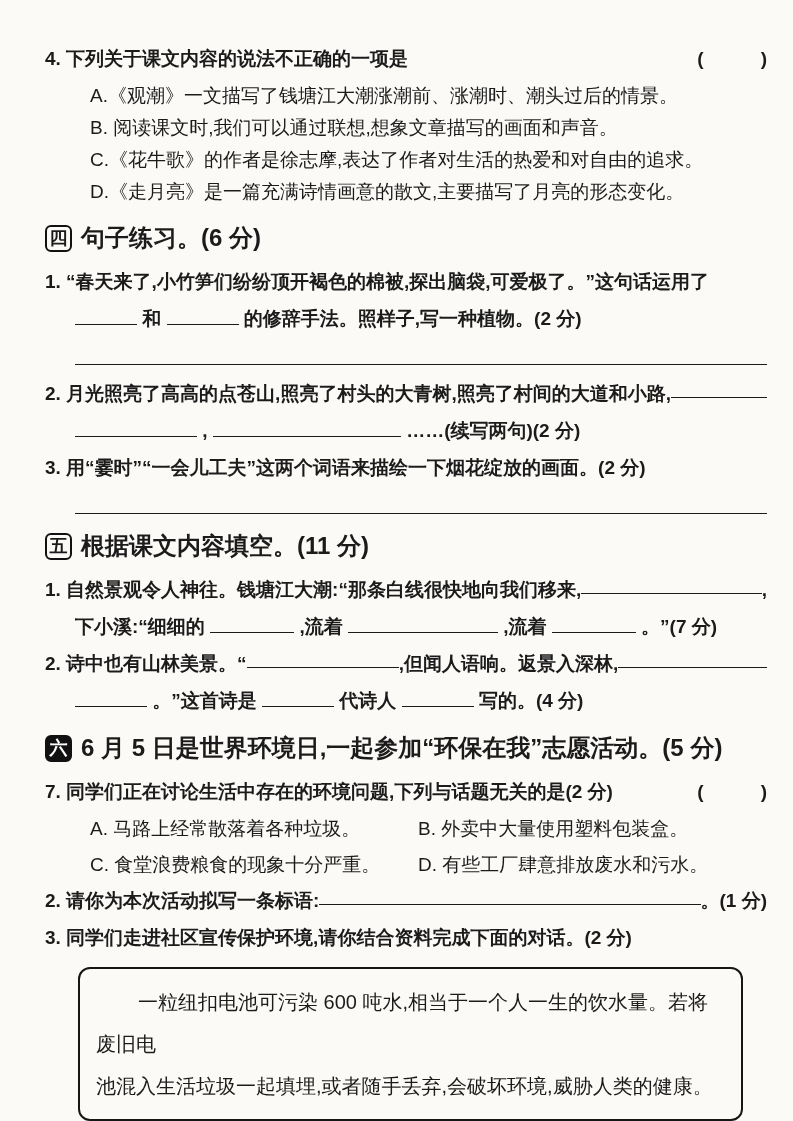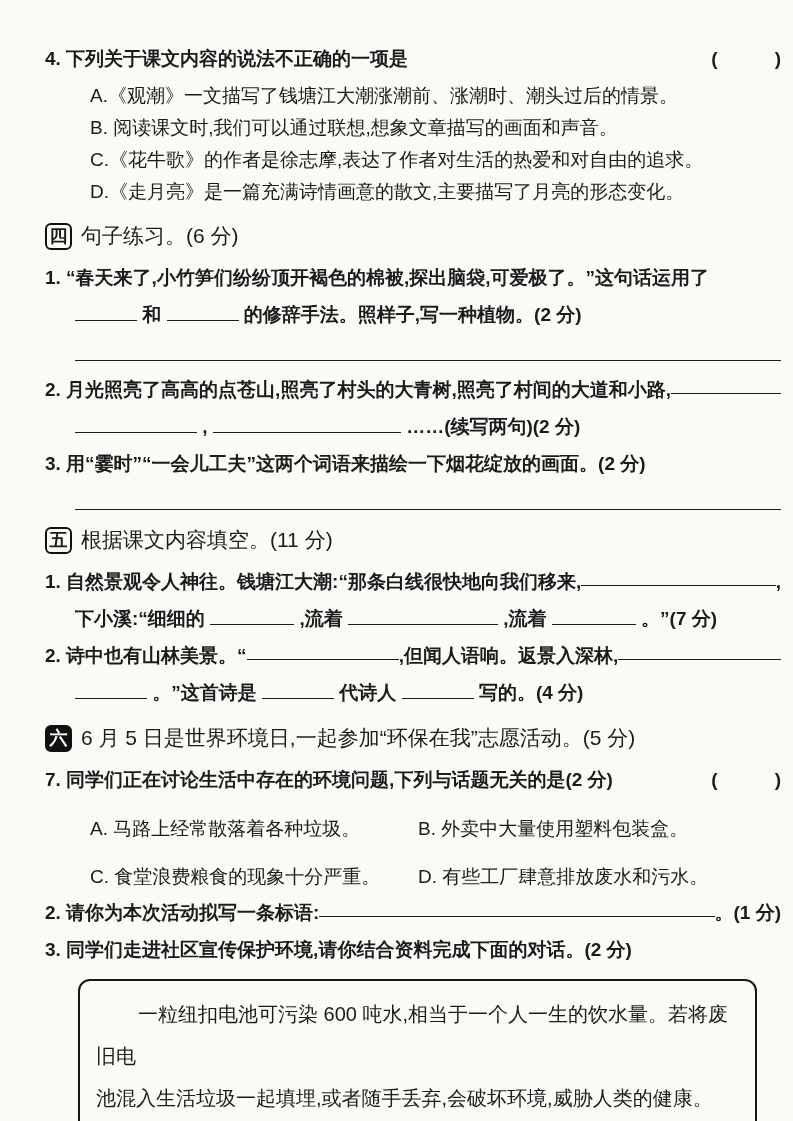--- a/index.html
+++ b/index.html
@@ -4,21 +4,21 @@
 <style>
   * { box-sizing: border-box; margin: 0; padding: 0; }
   html, body { width: 793px; height: 1121px; }
   body {
     background: #fbfaf7;
     color: #1b1b1b;
     font-family: "Liberation Sans", sans-serif;
     font-size: 19px;
     overflow: hidden;
   }
-  .page { width: 793px; height: 1121px; padding: 44px 12px 0 45px; }
+  .page { width: 793px; height: 1121px; padding: 44px 26px 0 45px; }
 
   .line {
     line-height: 30px;
     margin-bottom: 7px;
     white-space: nowrap;
   }
   .bold { font-weight: 700; }
   .kai  { font-family: Liberation Sans, sans-serif; font-weight: 400; }
 
   .flexline { display: flex; align-items: flex-start; }
@@ -44,25 +44,25 @@
 
   .sec-header { display: flex; align-items: center; margin: 16px 0 13px 0; }
   .badge {
     display: inline-flex; align-items: center; justify-content: center;
     width: 27px; height: 27px;
     border: 2.5px solid #111; border-radius: 6px;
     font-weight: 700; font-size: 18px;
     margin-right: 9px; flex: none;
   }
   .badge.inverse { background: #111; color: #fff; border-color: #111; }
-  .sec-title { font-weight: 400; font-size: 21px; }
+  .sec-title { font-weight: 700; font-size: 24px; }
 
   .optrow2 { display: flex; margin-bottom: 7px; line-height: 29px; align-items: flex-end; }
   .optrow2 .col1 { width: 373px; padding-left: 45px; }
-  .optrow2 .col2 { flex: 1; margin-top: 12px; }
+  .optrow2 .col2 { flex: 1; }
 
   .options4 .line { line-height: 29px; margin-bottom: 3px; }
 
   .infobox {
     margin: 14px 24px 16px 33px;
     border: 2.2px solid #161616;
     border-radius: 12px;
     padding: 12px 18px 12px 16px;
     font-size: 20px;
     line-height: 42px;

